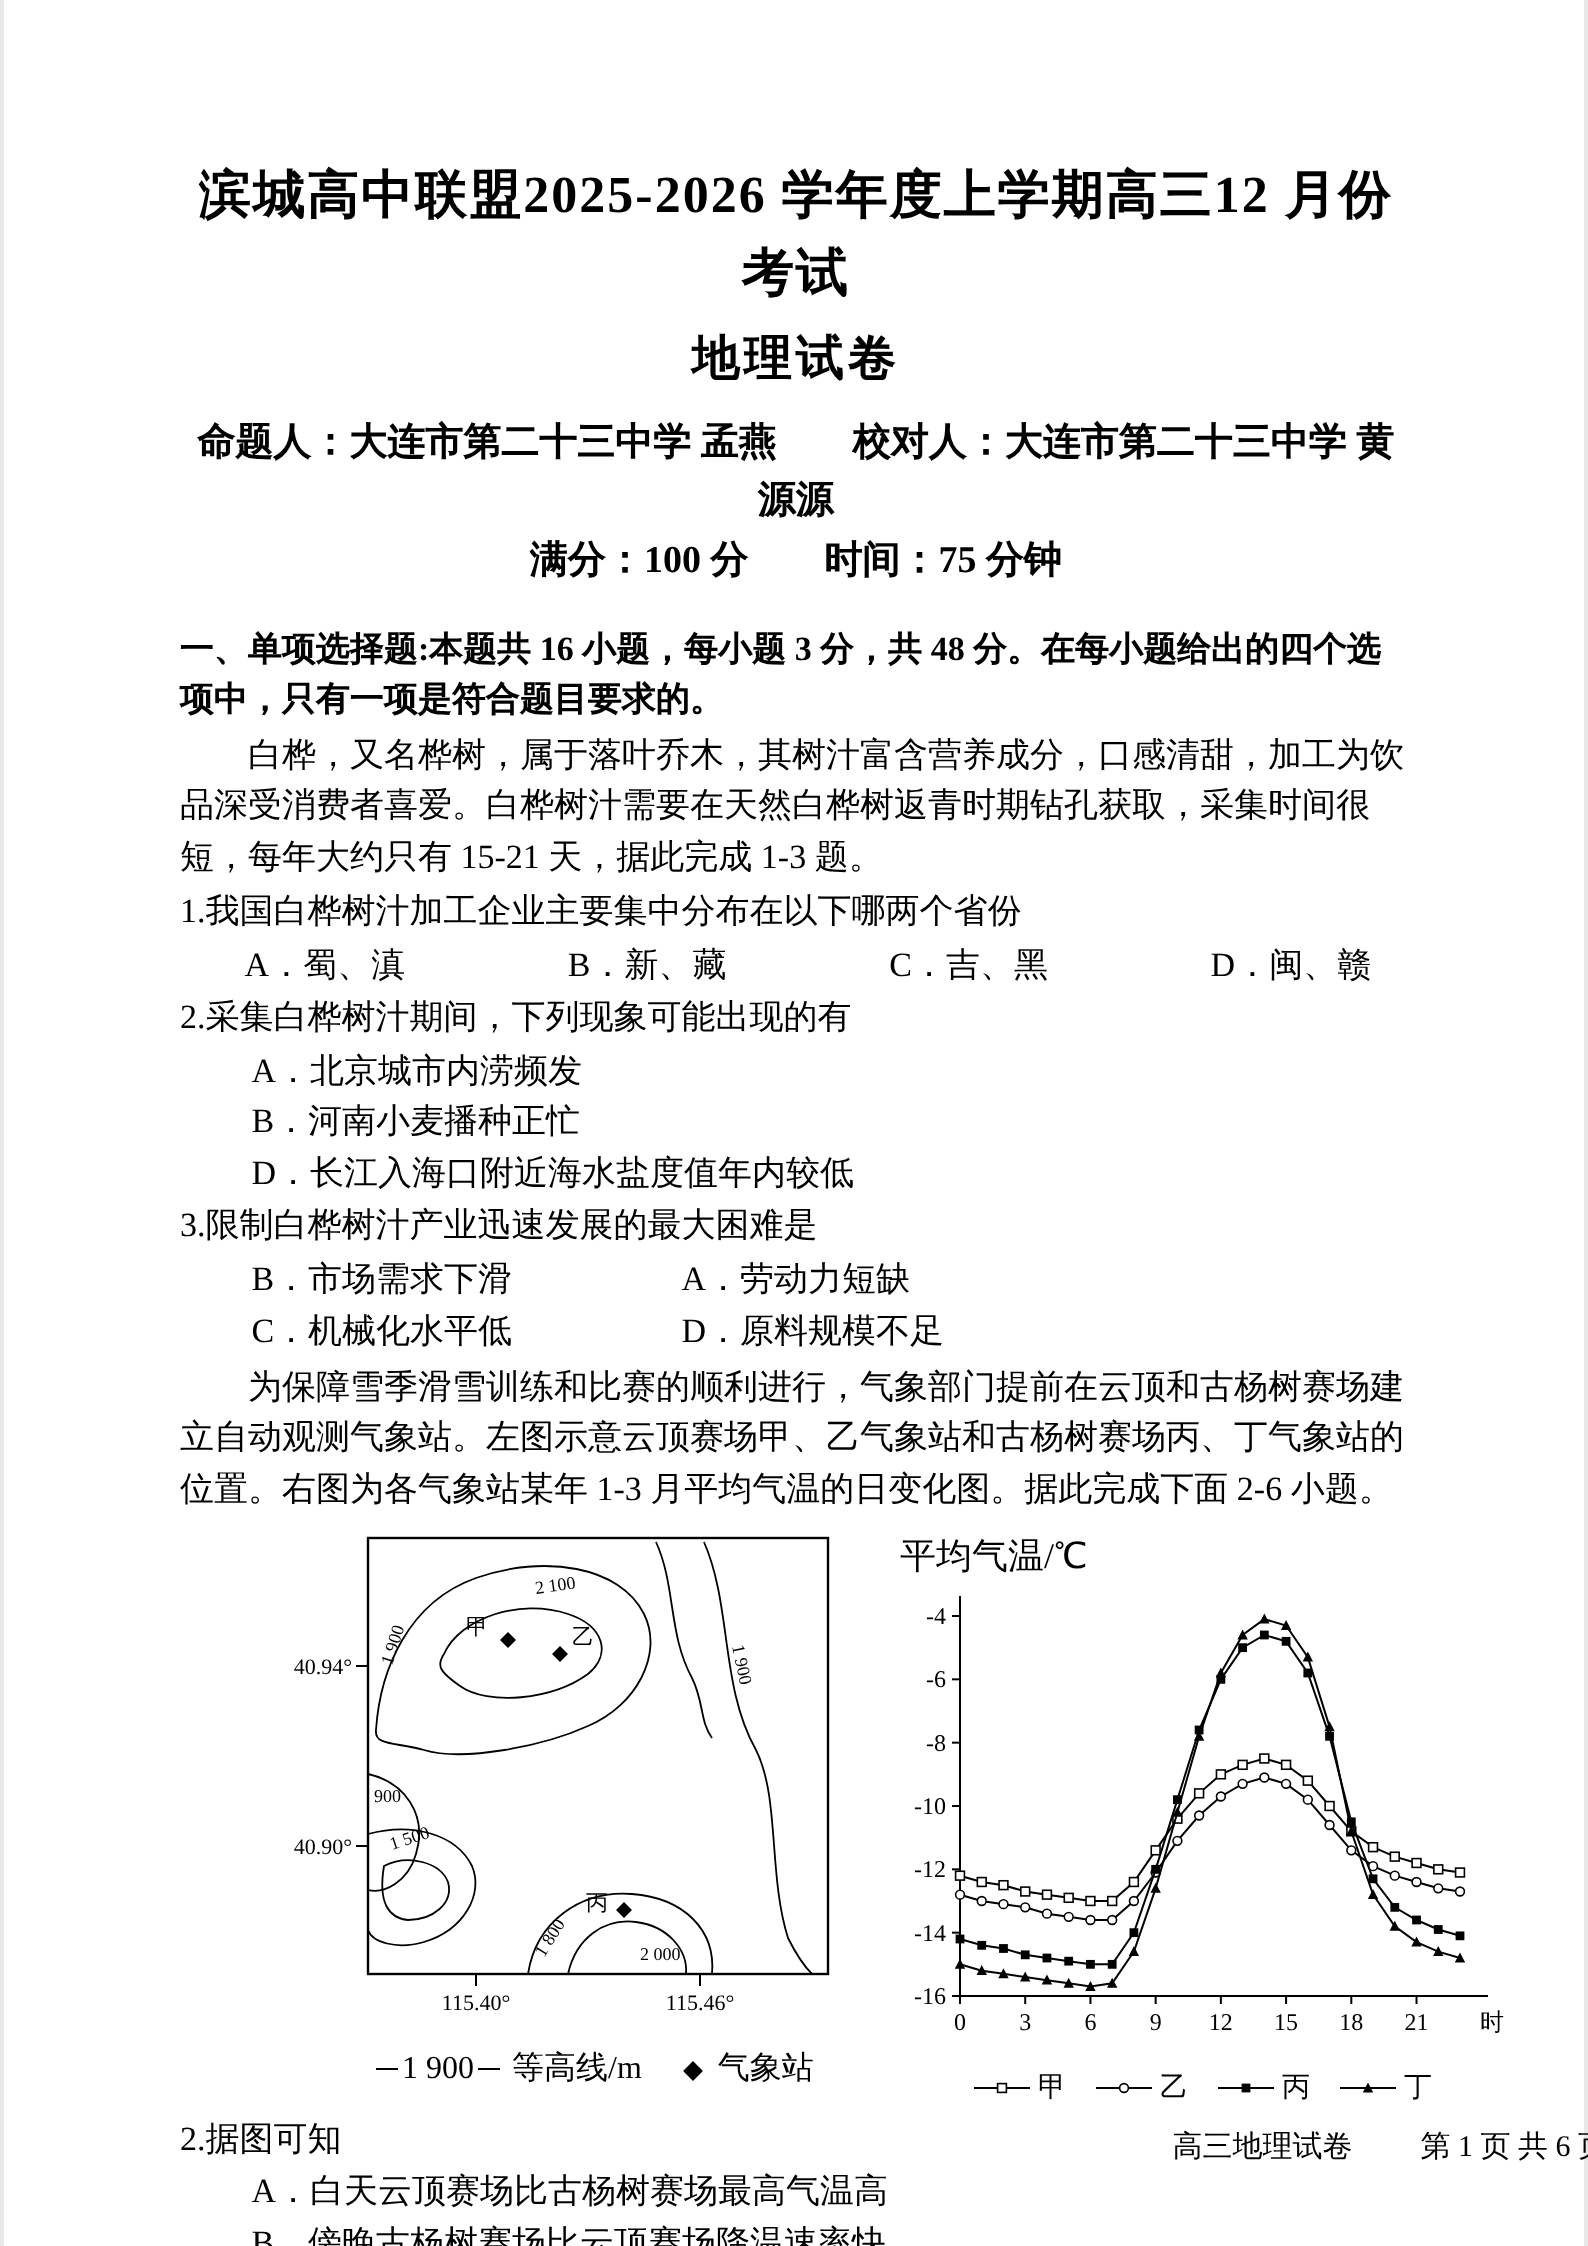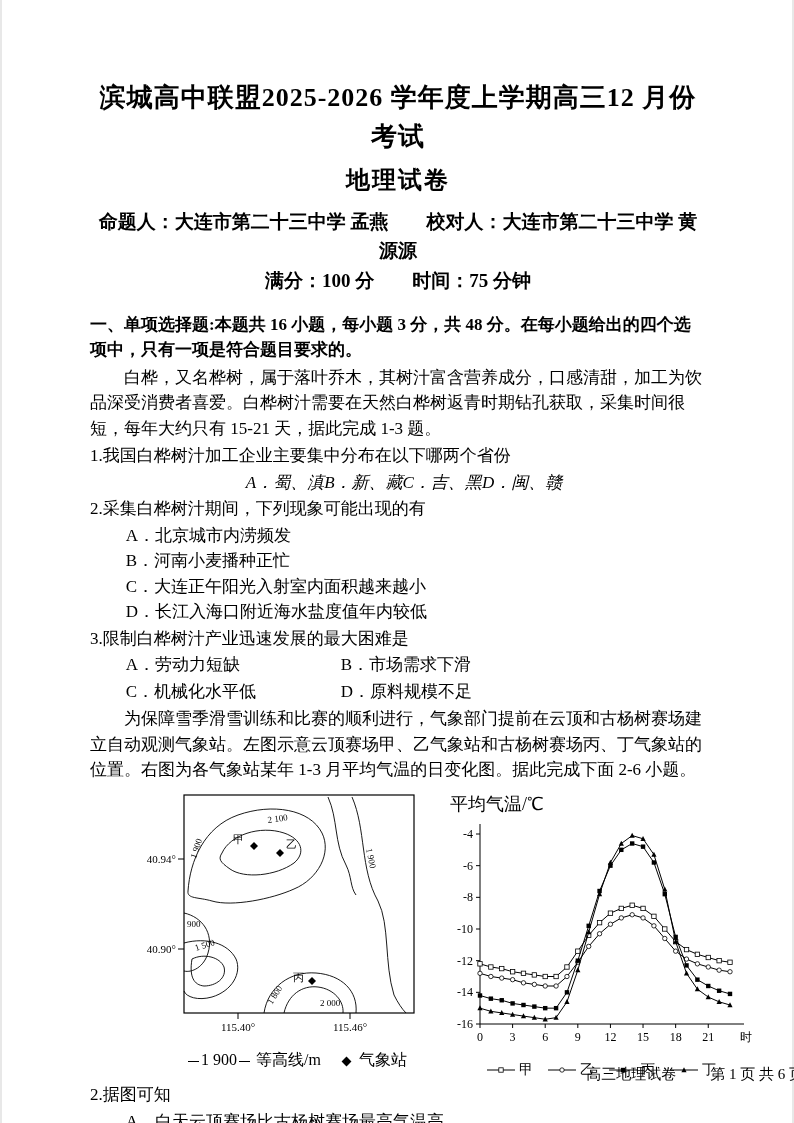--- a/index.html
+++ b/index.html
@@ -39,24 +39,23 @@
     font-weight:bold;
     margin:16px 0 2px 0;
   }
   .passage{
     text-indent:2em;
     margin:2px 0;
   }
   .stem{margin:1px 0;}
   .options-inline{
     display:flex;
-    justify-content:center;
+    justify-content:space-between;
     padding-left:1.9em;
     padding-right:1.2em;
-    font-style:italic;
   }
   .options-block .option{display:block;padding-left:2.1em;}
   .options-2col{
     display:grid;
     grid-template-columns:215px 1fr;
     padding-left:2.1em;
     row-gap:1px;
   }
   .figures{
     display:flex;
@@ -124,29 +123,28 @@
       <span class="option">B．新、藏</span>
       <span class="option">C．吉、黑</span>
       <span class="option">D．闽、赣</span>
     </div>
   </div>
 
   <div class="question options-block">
     <p class="stem">2.采集白桦树汁期间，下列现象可能出现的有</p>
     <span class="option">A．北京城市内涝频发</span>
     <span class="option">B．河南小麦播种正忙</span>
-    <span class="option">C．大连正午阳光入射室内面积越来越小</span>
     <span class="option">D．长江入海口附近海水盐度值年内较低</span>
   </div>
 
   <div class="question">
     <p class="stem">3.限制白桦树汁产业迅速发展的最大困难是</p>
     <div class="options-2col">
+      <span class="option">B．市场需求下滑</span>
       <span class="option">A．劳动力短缺</span>
-      <span class="option">B．市场需求下滑</span>
       <span class="option">C．机械化水平低</span>
       <span class="option">D．原料规模不足</span>
     </div>
   </div>
 
   <p class="passage">为保障雪季滑雪训练和比赛的顺利进行，气象部门提前在云顶和古杨树赛场建立自动观测气象站。左图示意云顶赛场甲、乙气象站和古杨树赛场丙、丁气象站的位置。右图为各气象站某年 1-3 月平均气温的日变化图。据此完成下面 2-6 小题。</p>
 
   <div class="figures">
 
     <div class="map-block">

